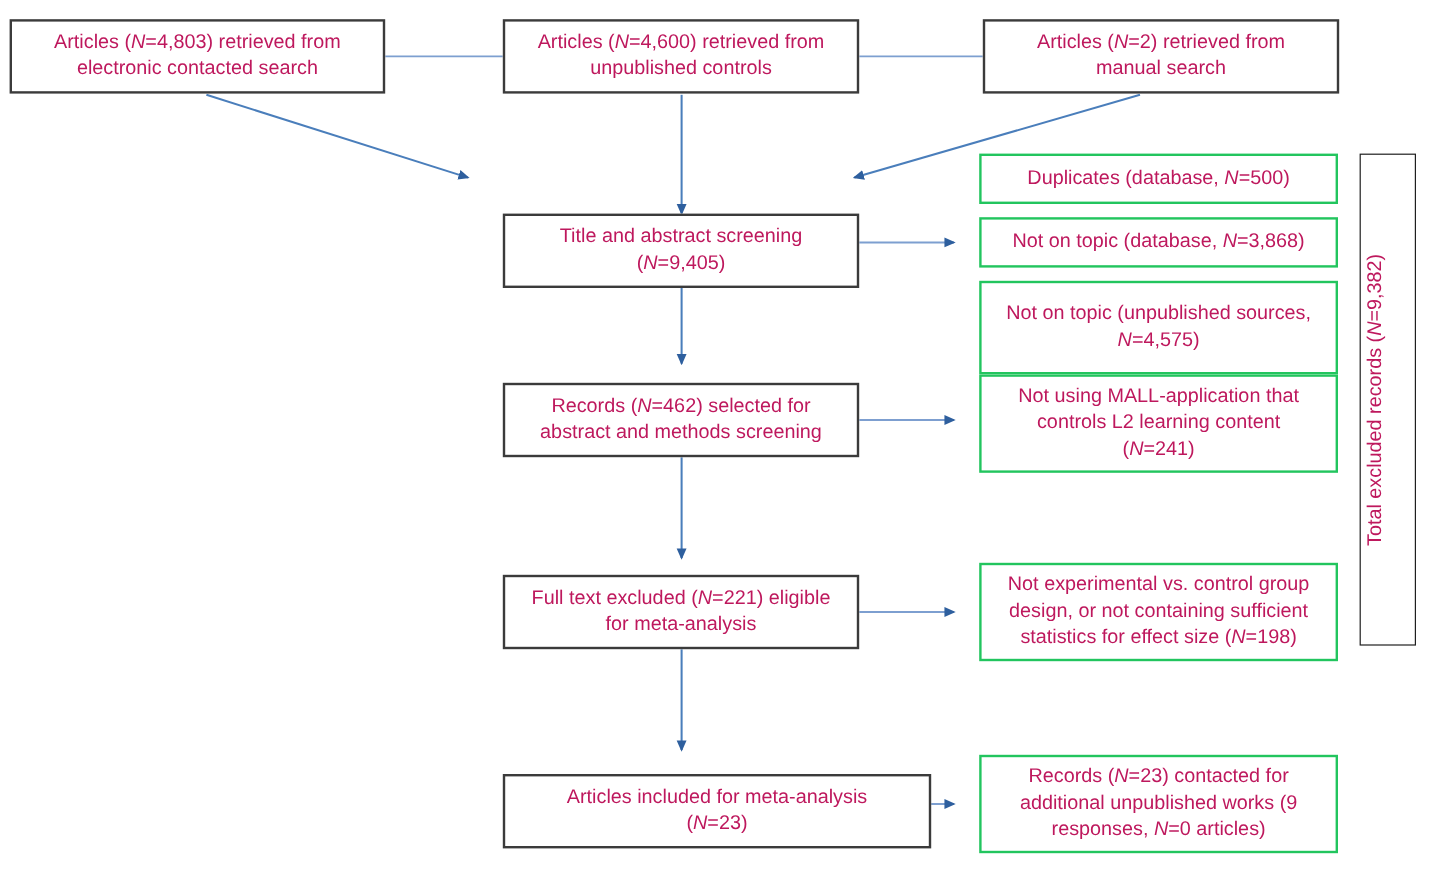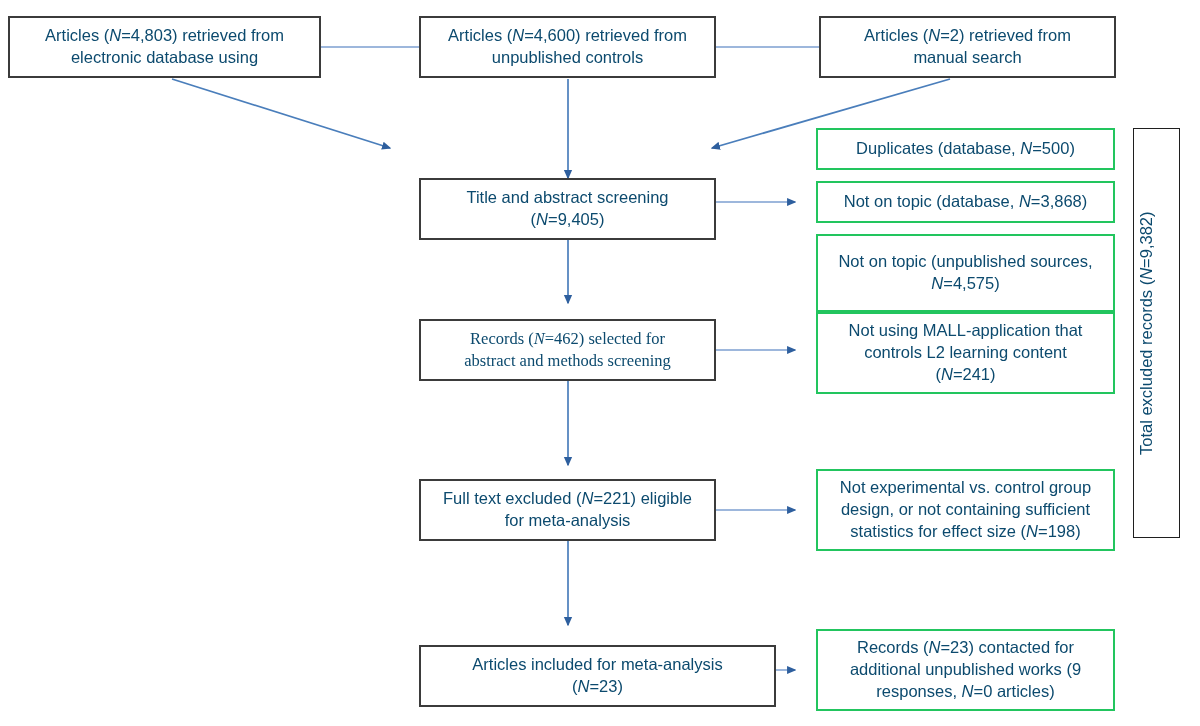--- a/index.html
+++ b/index.html
@@ -28,21 +28,21 @@
   .node {
     position: absolute;
     box-sizing: border-box;
     background: #ffffff;
     border: 2px solid #3b3b3b;
     display: flex;
     align-items: center;
     justify-content: center;
     text-align: center;
     line-height: 1.32;
-    color: #0c4a6e;
+    color: #be185d;
     font-size: 16.5px;
     padding: 2px 6px;
   }
   .node .txt {
     display: block;
     width: 100%;
   }
   .node-side {
     border: 2px solid #22c55e;
   }
@@ -85,36 +85,36 @@
     <line x1="568" y1="381" x2="568" y2="465" stroke="#4a7ebb" stroke-width="1.7" marker-end="url(#arrow)"></line>
     <line x1="568" y1="541" x2="568" y2="625" stroke="#4a7ebb" stroke-width="1.7" marker-end="url(#arrow)"></line>
 
     <line x1="716" y1="202" x2="795" y2="202" stroke="#7d9fd0" stroke-width="1.7" marker-end="url(#arrow)"></line>
     <line x1="716" y1="350" x2="795" y2="350" stroke="#7d9fd0" stroke-width="1.7" marker-end="url(#arrow)"></line>
     <line x1="716" y1="510" x2="795" y2="510" stroke="#7d9fd0" stroke-width="1.7" marker-end="url(#arrow)"></line>
     <line x1="716" y1="670" x2="795" y2="670" stroke="#7d9fd0" stroke-width="1.7" marker-end="url(#arrow)"></line>
   </svg>
 
   <div class="node" style="left:8px; top:16px; width:313px; height:62px;">
-    <span class="txt"><span>Articles (</span><span class="ital">N</span><span>=4,803) retrieved from</span><br><span>electronic database using</span></span>
+    <span class="txt"><span>Articles (</span><span class="ital">N</span><span>=4,803) retrieved from</span><br><span>electronic contacted search</span></span>
   </div>
 
   <div class="node" style="left:419px; top:16px; width:297px; height:62px;justify-content:flex-end;">
     <span class="txt"><span>Articles (</span><span class="ital">N</span><span>=4,600) retrieved from</span><br><span>unpublished controls</span></span>
   </div>
 
   <div class="node" style="left:819px; top:16px; width:297px; height:62px;">
     <span class="txt"><span>Articles (</span><span class="ital">N</span><span>=2) retrieved from</span><br><span>manual search</span></span>
   </div>
 
   <div class="node" style="left:419px; top:178px; width:297px; height:62px;">
     <span class="txt"><span>Title and abstract screening</span><br><span>(</span><span class="ital">N</span><span>=9,405)</span></span>
   </div>
 
-  <div class="node" style="left:419px; top:319px; width:297px; height:62px;font-family:Liberation Serif, serif;">
+  <div class="node" style="left:419px; top:319px; width:297px; height:62px;">
     <span class="txt"><span>Records (</span><span class="ital">N</span><span>=462) selected for</span><br><span>abstract and methods screening</span></span>
   </div>
 
   <div class="node" style="left:419px; top:479px; width:297px; height:62px;">
     <span class="txt"><span>Full text excluded (</span><span class="ital">N</span><span>=221) eligible</span><br><span>for meta-analysis</span></span>
   </div>
 
   <div class="node" style="left:419px; top:645px; width:357px; height:62px;">
     <span class="txt"><span>Articles included for meta-analysis</span><br><span>(</span><span class="ital">N</span><span>=23)</span></span>
   </div>

